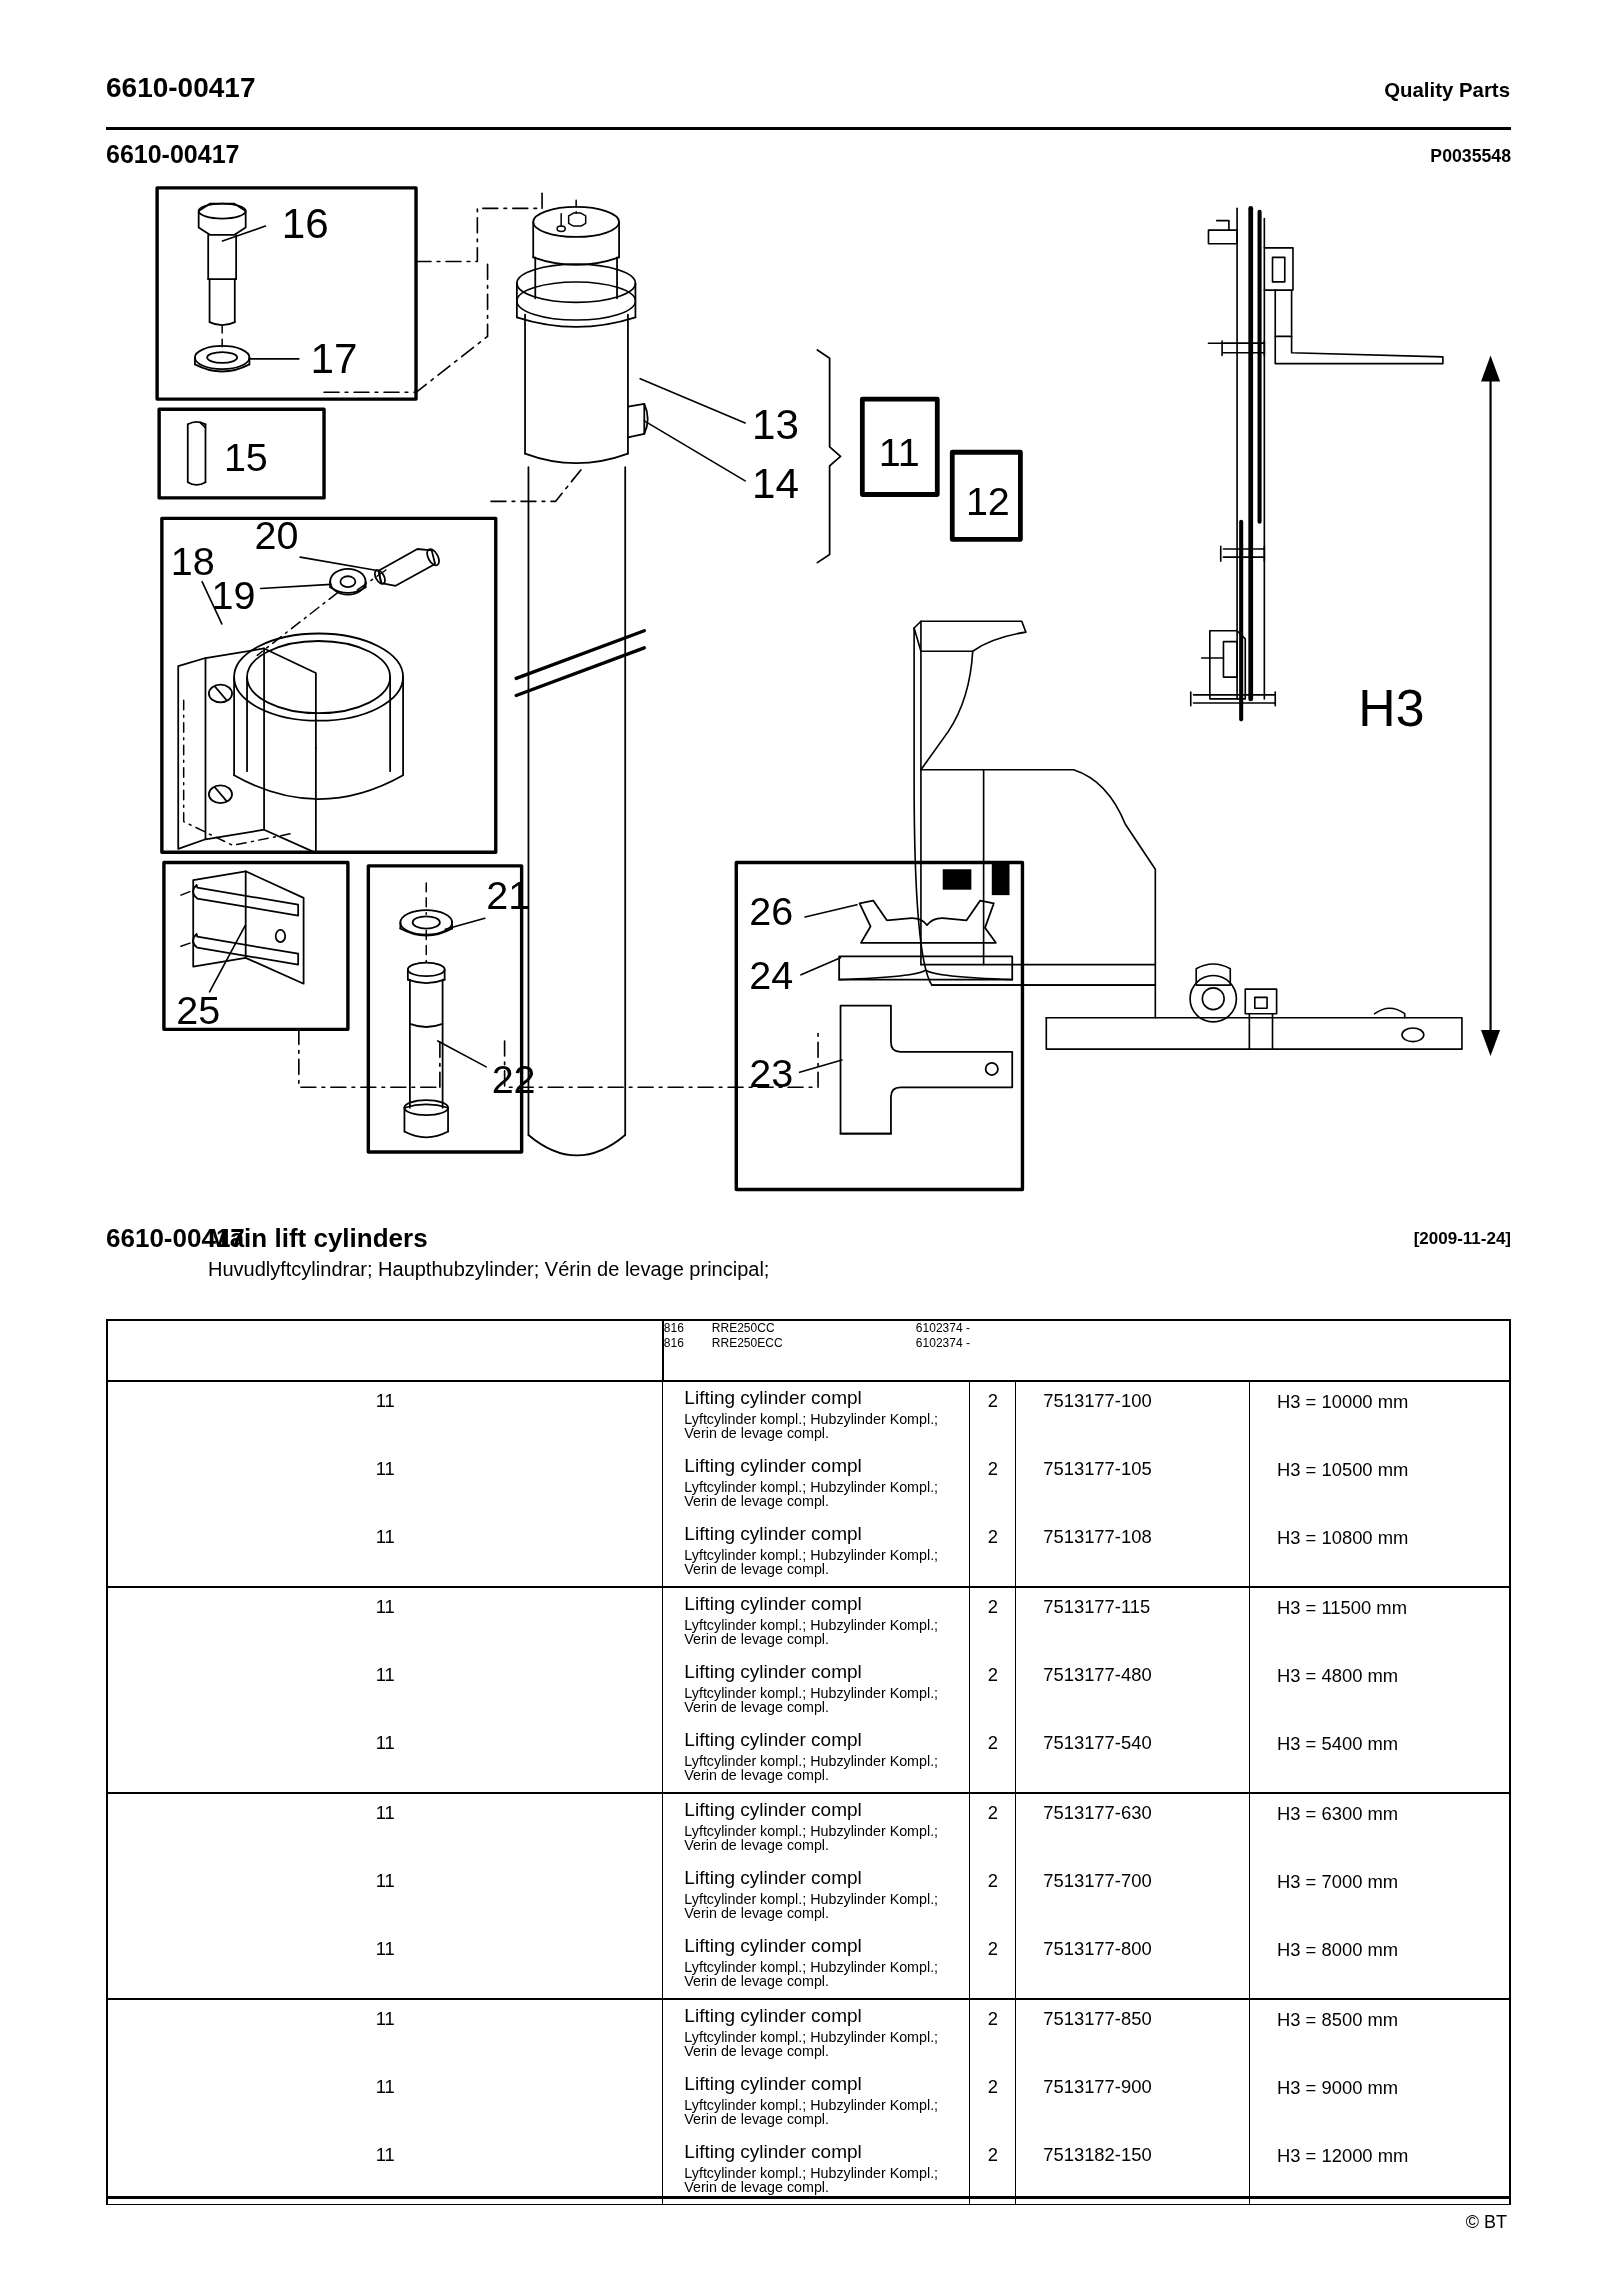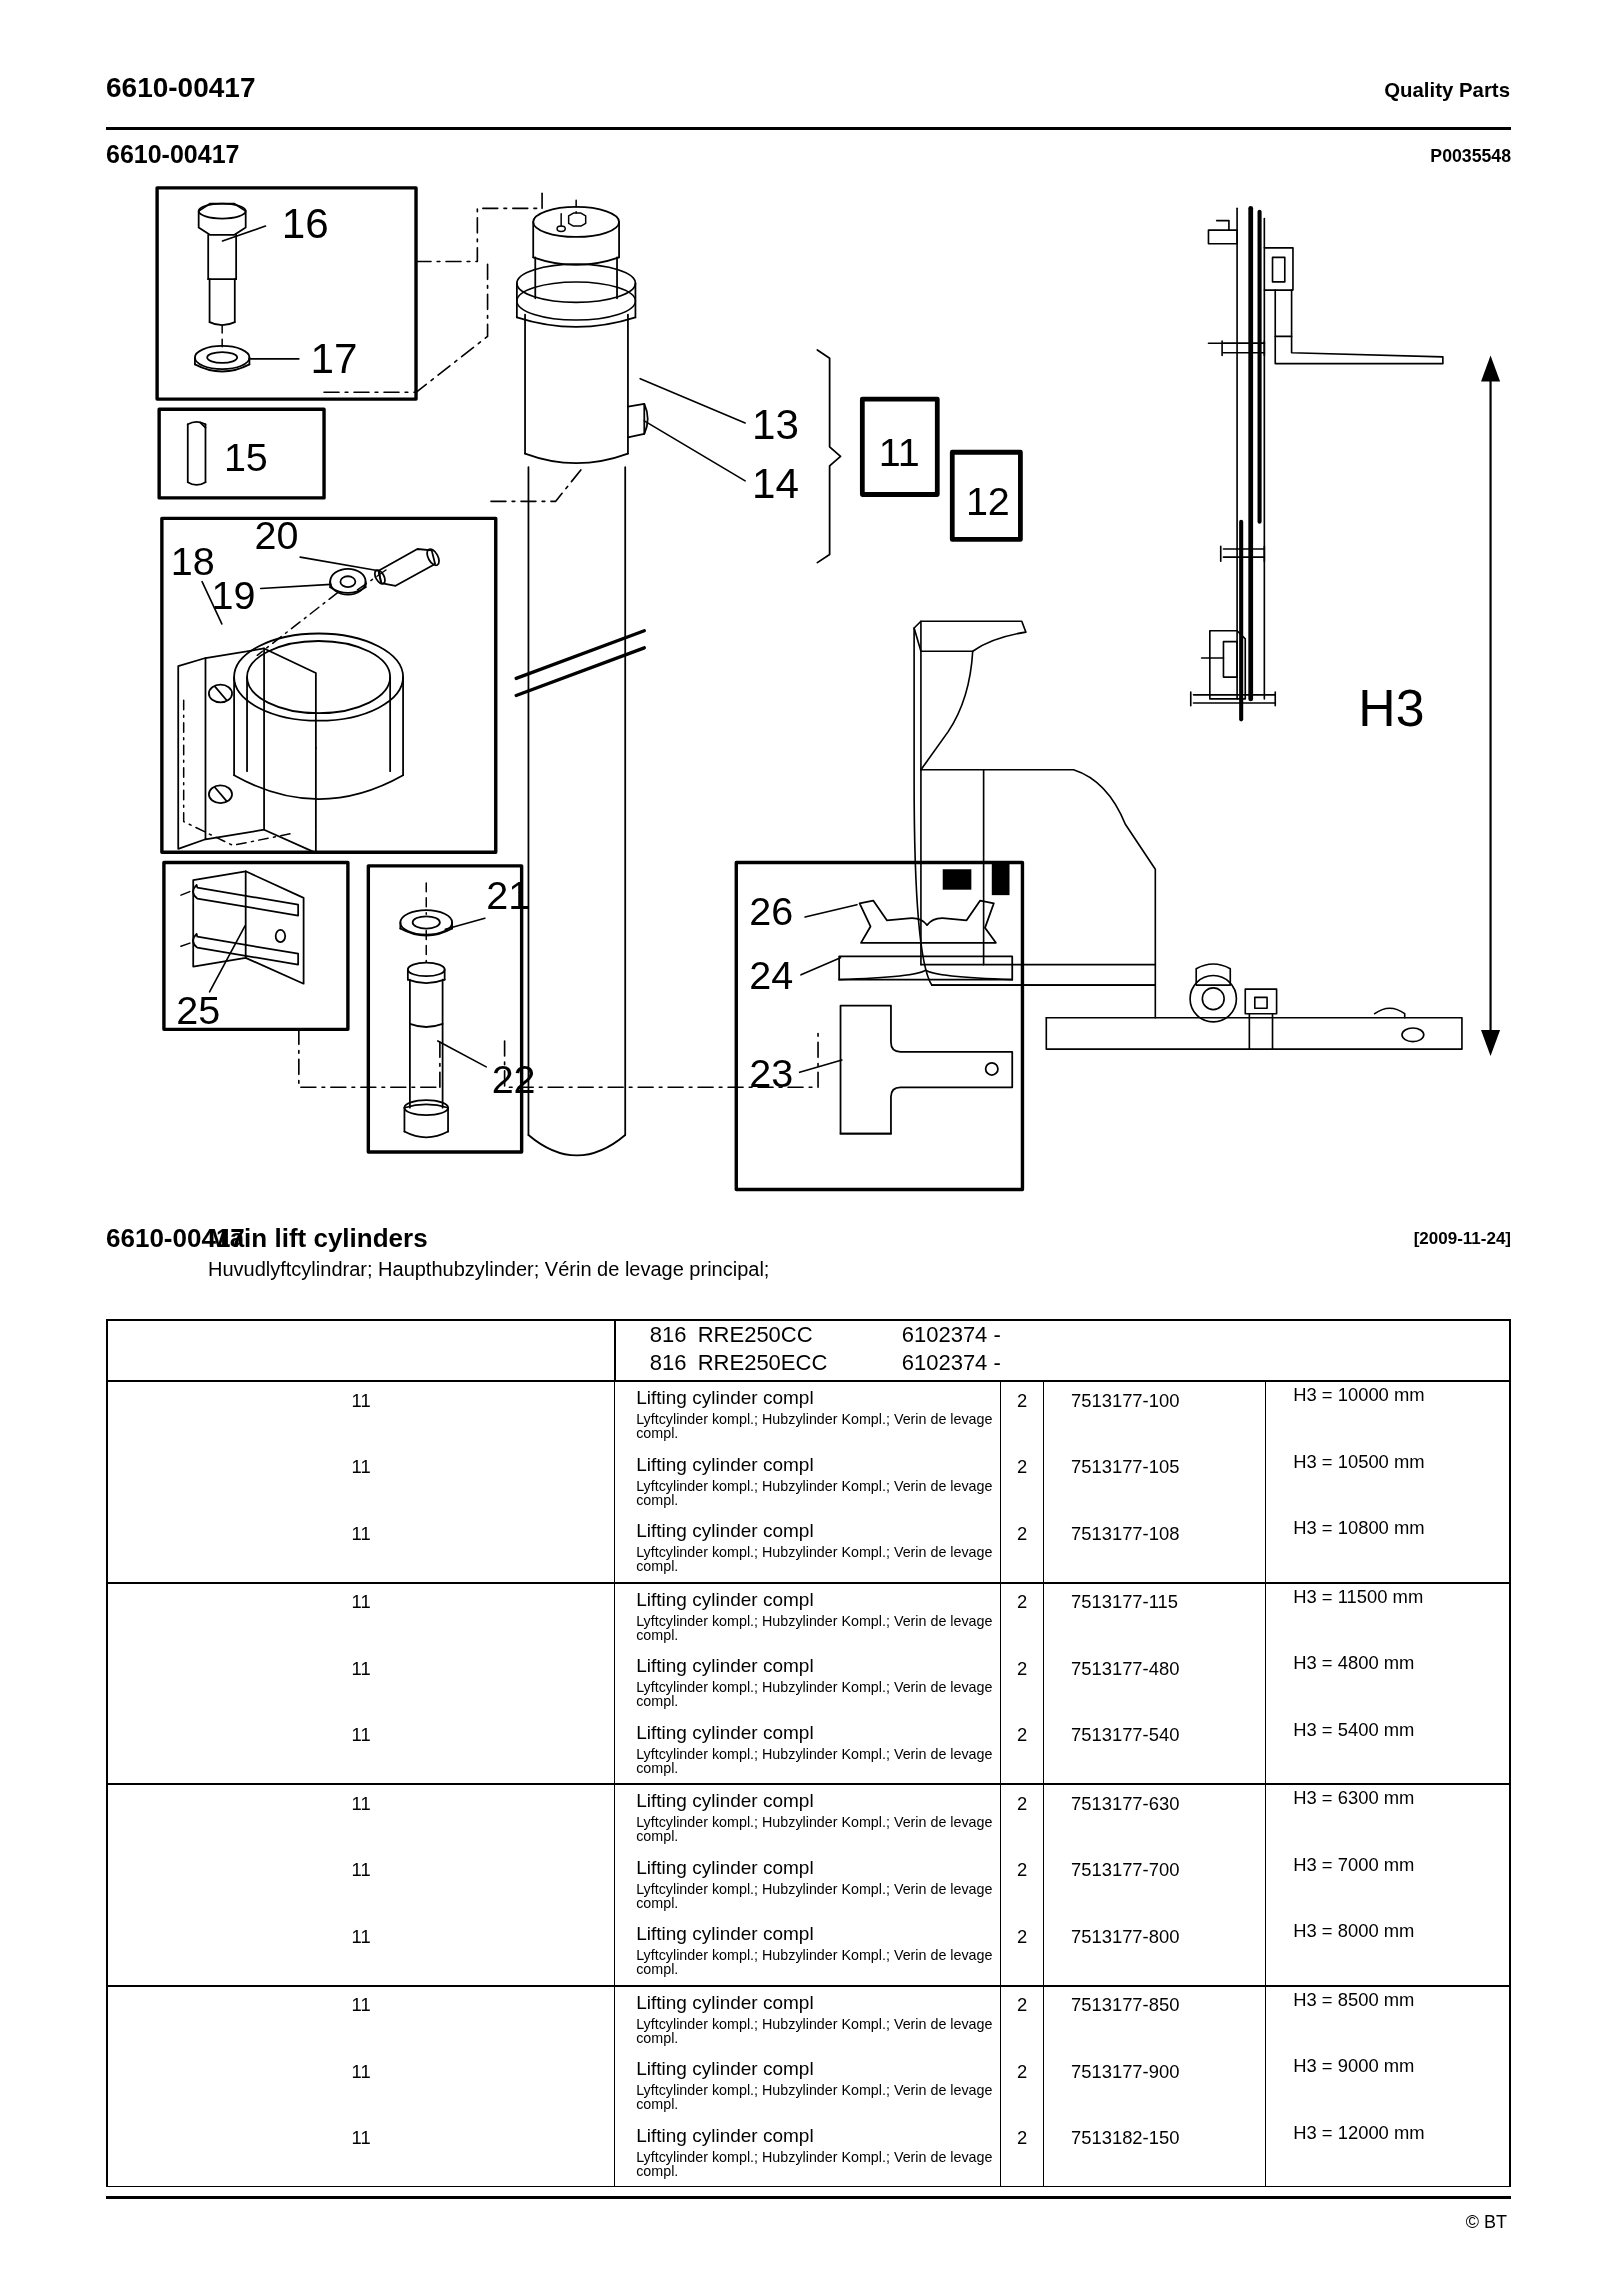--- a/index.html
+++ b/index.html
@@ -138,24 +138,23 @@
     vertical-align: top;
   }
   .models-left {
     width: 835px;
     border-right: 2px solid #000;
   }
   .models-right {
     position: relative;
   }
   .model-line {
-    font-size: 22px;
+    font-size: 12px;
     white-space: nowrap;
     line-height: 1.28;
-    padding-left: 34px;
   }
   .model-line .m-id { display: inline-block; width: 48px; }
   .model-line .m-name { display: inline-block; width: 204px; }
   .model-line .m-serial { display: inline-block; }
 
   .hdr-row td {
     border-top: 2px solid #000;
     border-bottom: 0.7px solid #000;
     height: 33px;
     font-size: 17px;
@@ -205,21 +204,21 @@
     width: 273px;
     border-right: 0.7px solid #000;
     padding-left: 27px;
     font-size: 18.4px;
     padding-top: 7.5px;
   }
   .data-row .c-note {
     width: 327px;
     padding-left: 27px;
     font-size: 18.4px;
-    padding-top: 2px;
+    padding-top: 9px;
   }
   .desc-main { font-size: 19px; line-height: 1.0; }
   .desc-sub { font-size: 14.3px; line-height: 1.0; margin-top: 5px; }
 
   .data-row.grp td { border-top: 2px solid #000; }
   .data-row.last td { border-bottom: 0.7px solid #000; }
 
   
   .footer-rule {
     position: absolute;

